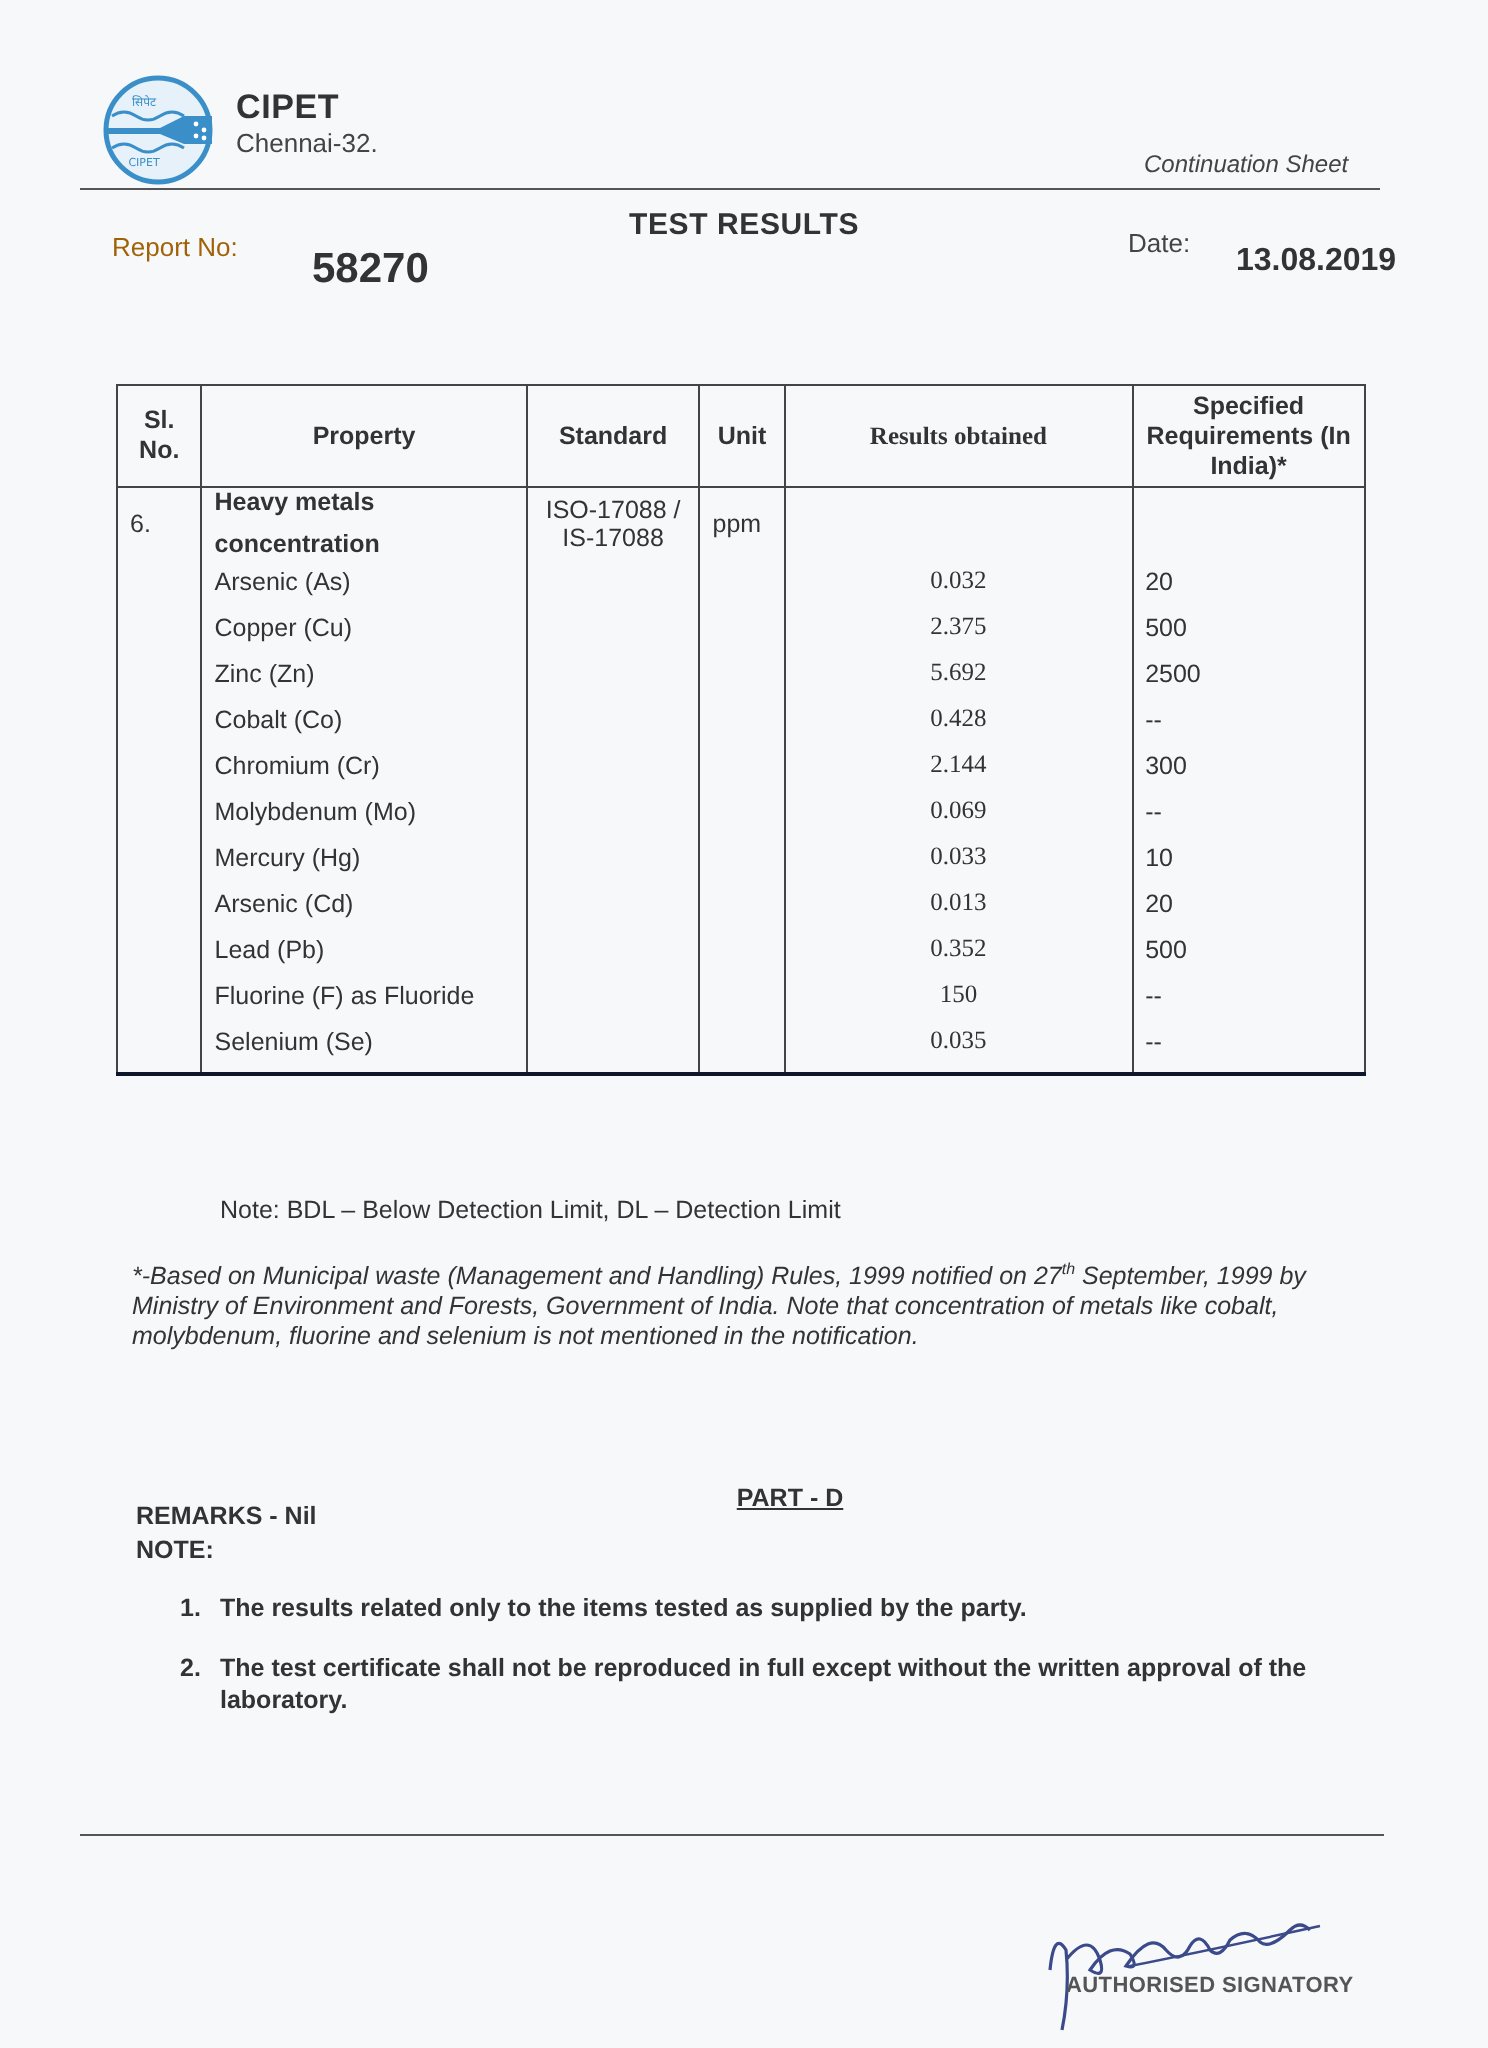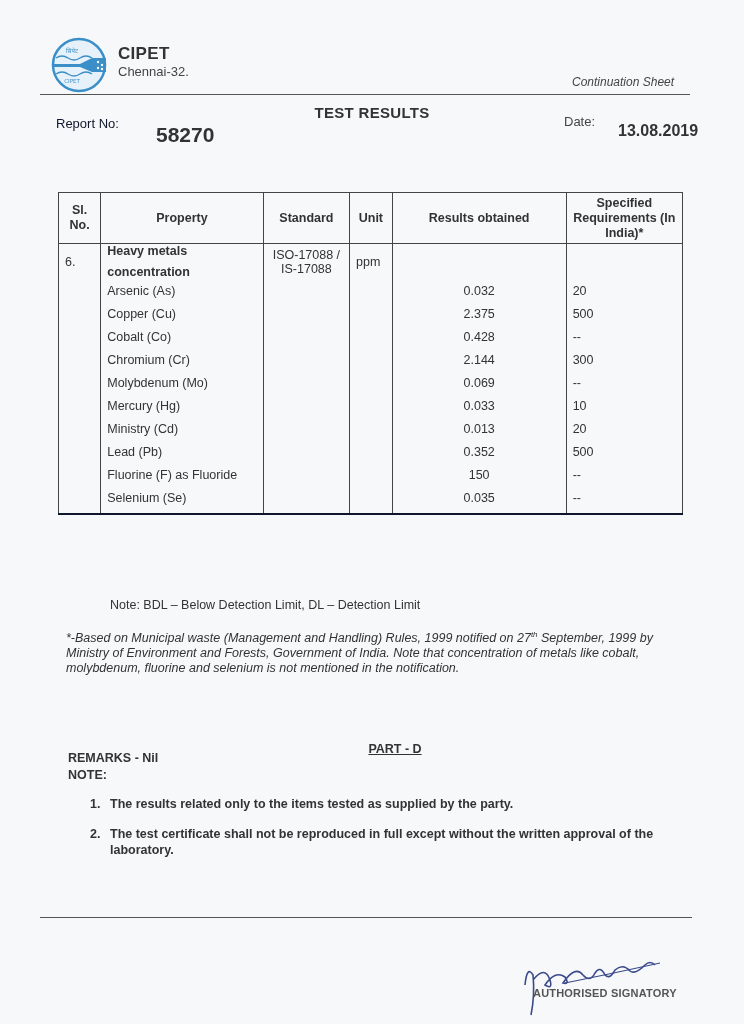--- a/index.html
+++ b/index.html
@@ -8,38 +8,38 @@
     background:#f7f8fa; color:#2a2a2a;
     font-family:"Liberation Sans", sans-serif;
   }
   .abs { position:absolute; }
   .logo { left:50px; top:36px; width:62px; height:58px; }
   .org-name { left:118px; top:44px; font-weight:bold; font-size:17px; color:#333; letter-spacing:0.3px; }
   .org-city { left:118px; top:64px; font-size:13px; color:#444; }
   .cont-sheet { left:572px; top:75px; font-size:12px; color:#444;font-style:italic; }
   .hr-top { left:40px; top:94px; width:650px; height:1px; background:#555; }
   .title { left:0; width:744px; top:104px; text-align:center; font-weight:bold; font-size:15px; color:#333; letter-spacing:0.3px; }
-  .report-label { left:56px; top:116px; font-size:13px; color:#0f172a; }
+  .report-label { left:56px; top:116px; font-size:13px; color:#a16207; }
   .report-val { left:156px; top:123px; font-size:21px; font-weight:bold; color:#333; }
   .date-label { left:564px; top:114px; font-size:13px; color:#444; }
   .date-val { left:618px; top:122px; font-size:16px; font-weight:bold; color:#333; }
 
   table.results {
     position:absolute; left:58px; top:192px; width:625px;
     border-collapse:collapse; font-size:12.5px; color:#333;
   }
   table.results th, table.results td { border-left:1px solid #444; border-right:1px solid #444; padding:0 6px; }
   table.results th { border-top:1px solid #444; border-bottom:1px solid #444; font-weight:bold; font-size:12.5px; height:50px; text-align:center; line-height:15px; }
   table.results tbody tr:last-child td { border-bottom:2px solid #0f172a; padding-bottom:4px; }
   table.results td { height:23px; vertical-align:middle; }
   .c-sl { width:30px; }
   .c-prop { width:155px; }
   .c-std { width:75px; }
   .c-unit { width:30px; }
-  .c-res { width:170px; text-align:center; }
+  .c-res { width:170px; text-align:center;font-family:Liberation Serif, serif; }
   .c-spec { width:105px; }
   td.num { text-align:center; }
   .bold { font-weight:bold; }
   .first-row td { vertical-align:top; padding-top:4px; height:18px; }
   .std-cell { text-align:center; line-height:14px; }
 
   .note1 { left:110px; top:598px; font-size:12.5px; color:#333; }
   .footnote { left:66px; top:627px; width:620px; font-size:12.5px; color:#333; line-height:15px;font-style:italic; }
   .footnote sup { font-size:8px; }
   .part { left:0; width:744px; top:742px; text-align:center; font-weight:bold; font-size:12.5px; text-decoration:underline; color:#333;padding-left:23px; }
@@ -117,20 +117,28 @@
       <tr>
         <td class="c-sl"></td>
         <td class="c-prop">Copper (Cu)</td>
         <td class="c-std"></td>
         <td class="c-unit"></td>
         <td class="c-res num">2.375</td>
         <td class="c-spec">500</td>
       </tr>
       <tr>
         <td class="c-sl"></td>
+        <td class="c-prop">Zinc (Zn)</td>
+        <td class="c-std"></td>
+        <td class="c-unit"></td>
+        <td class="c-res num">5.692</td>
+        <td class="c-spec">2500</td>
+      </tr>
+      <tr>
+        <td class="c-sl"></td>
         <td class="c-prop">Cobalt (Co)</td>
         <td class="c-std"></td>
         <td class="c-unit"></td>
         <td class="c-res num">0.428</td>
         <td class="c-spec">--</td>
       </tr>
       <tr>
         <td class="c-sl"></td>
         <td class="c-prop">Chromium (Cr)</td>
         <td class="c-std"></td>
@@ -149,21 +157,21 @@
       <tr>
         <td class="c-sl"></td>
         <td class="c-prop">Mercury (Hg)</td>
         <td class="c-std"></td>
         <td class="c-unit"></td>
         <td class="c-res num">0.033</td>
         <td class="c-spec">10</td>
       </tr>
       <tr>
         <td class="c-sl"></td>
-        <td class="c-prop">Ministry (Cd)</td>
+        <td class="c-prop">Arsenic (Cd)</td>
         <td class="c-std"></td>
         <td class="c-unit"></td>
         <td class="c-res num">0.013</td>
         <td class="c-spec">20</td>
       </tr>
       <tr>
         <td class="c-sl"></td>
         <td class="c-prop">Lead (Pb)</td>
         <td class="c-std"></td>
         <td class="c-unit"></td>

